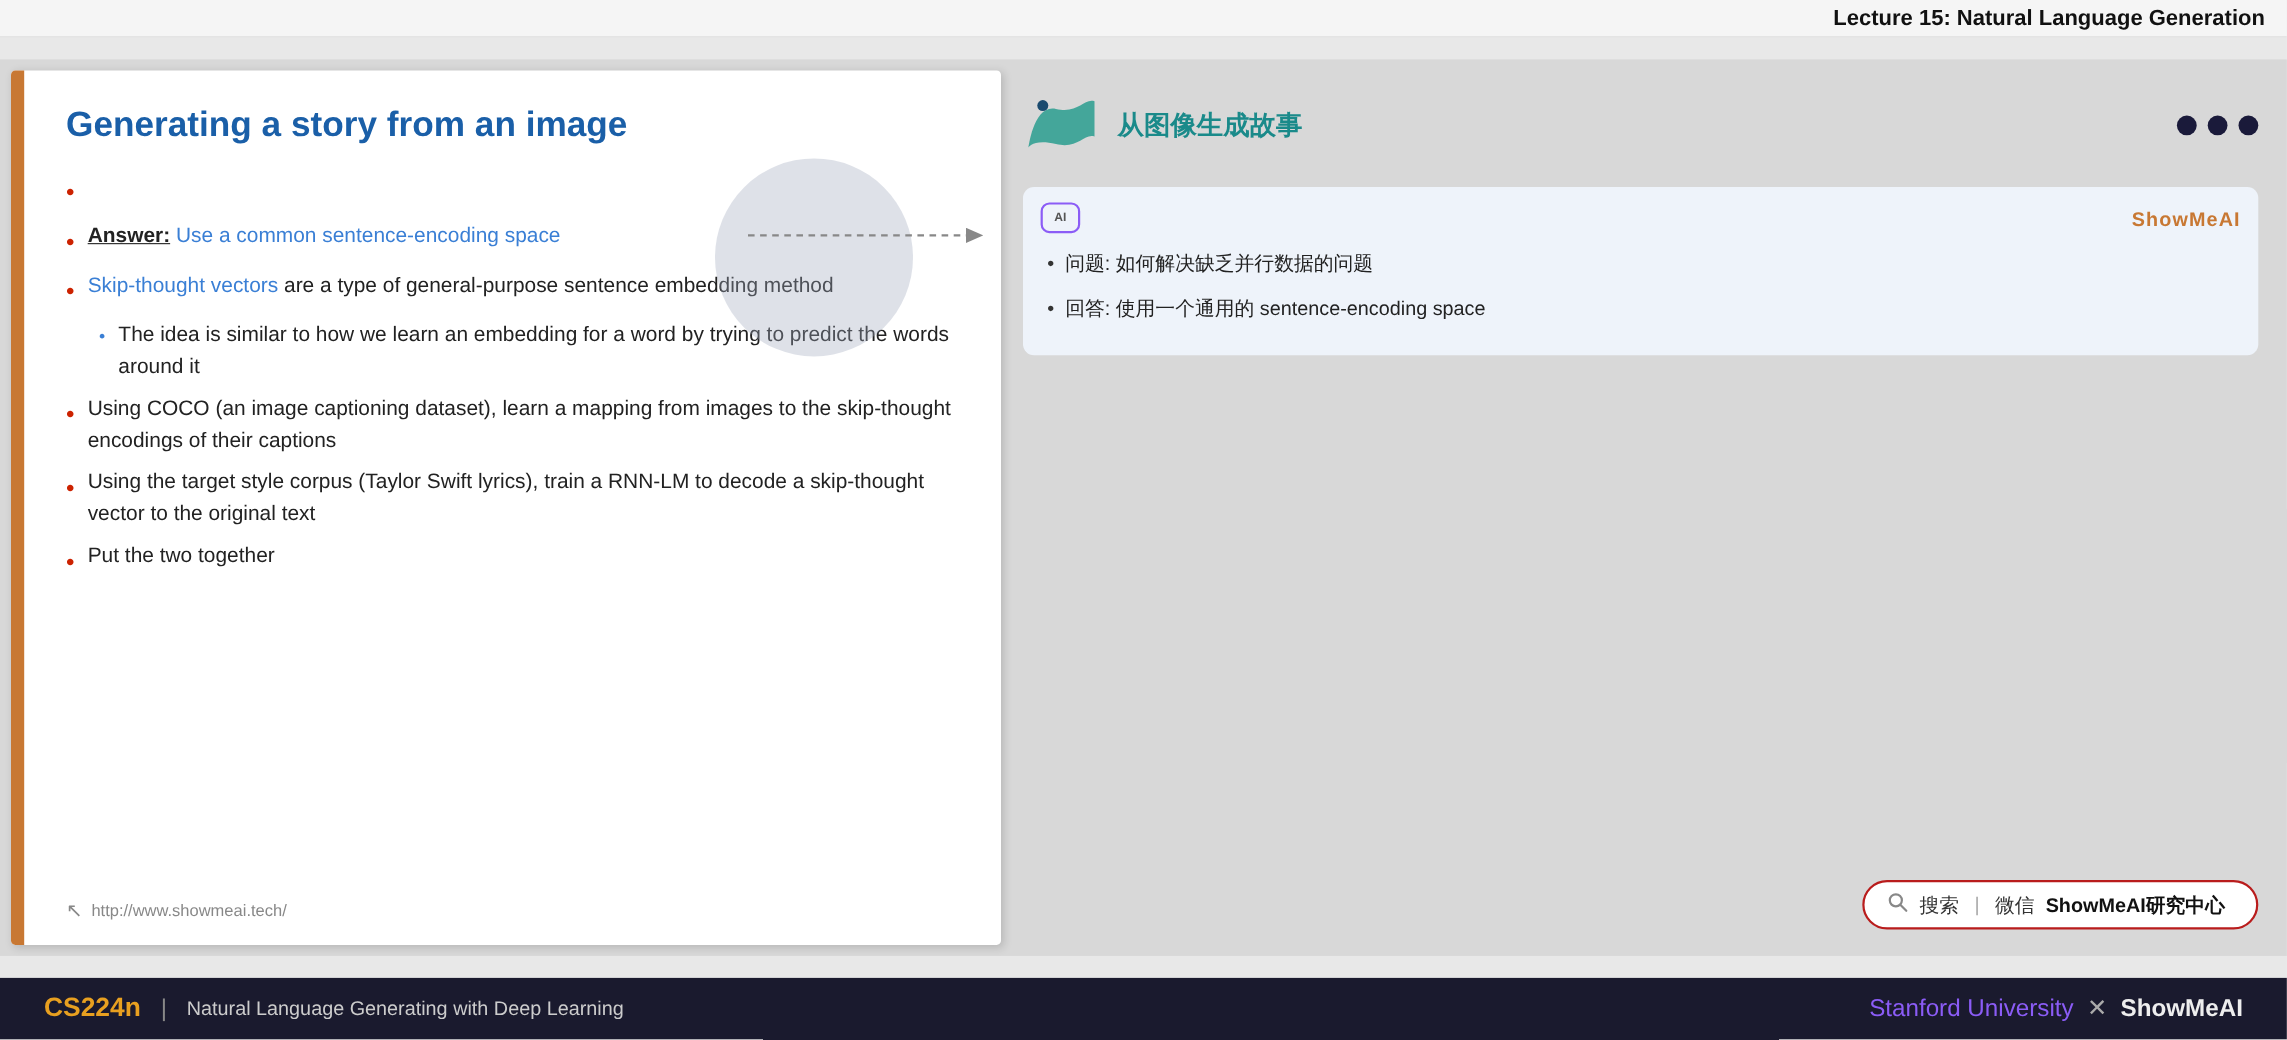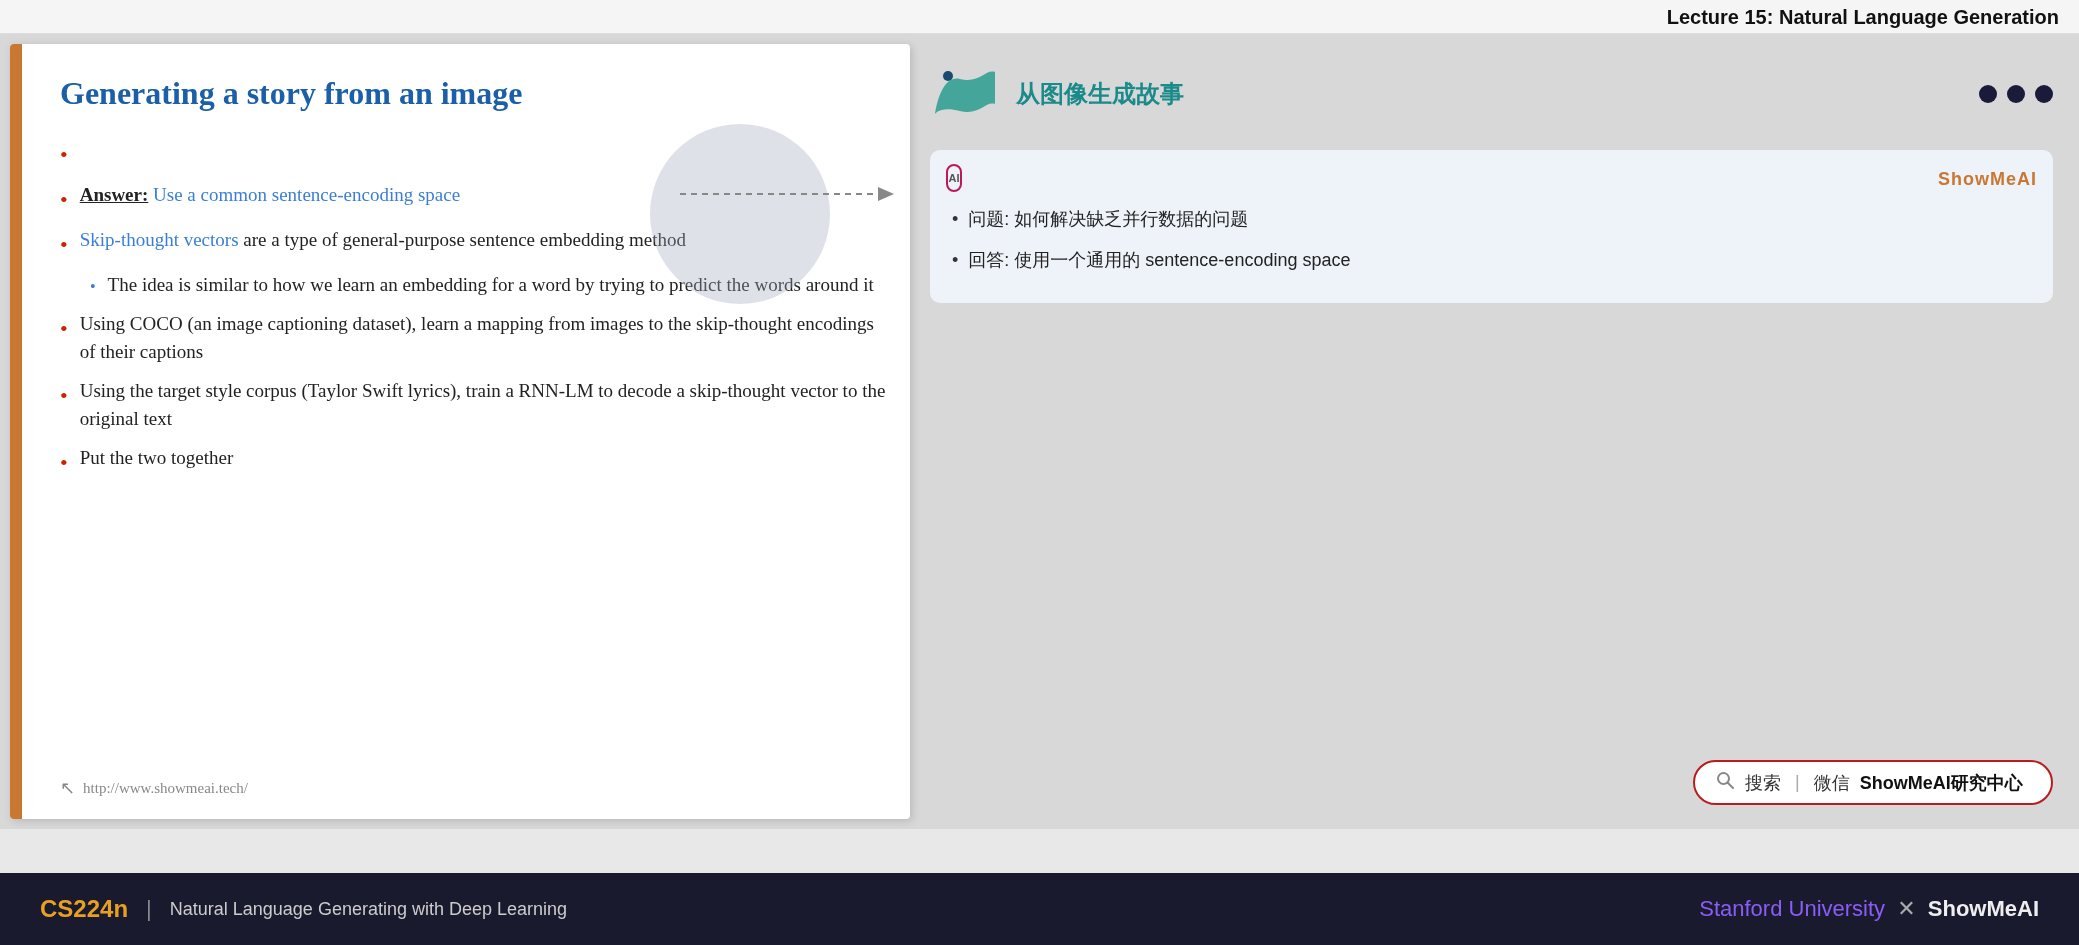--- a/index.html
+++ b/index.html
@@ -12,20 +12,21 @@
       position: relative;
     }
 
     
     .page-wrapper {
       width: 2079px;
       height: 945px;
       display: flex;
       flex-direction: column;
       background: #e8e8e8;
+      gap: 20px;
     }
 
     
     .top-header {
       width: 100%;
       background: #f5f5f5;
       text-align: right;
       padding: 6px 20px 4px 20px;
       font-size: 20px;
       font-weight: 600;
@@ -47,21 +48,20 @@
     .slide-panel {
       flex: 0 0 900px;
       background: #fff;
       margin: 0 10px 0 10px;
       border-radius: 4px;
       position: relative;
       display: flex;
       flex-direction: column;
       padding: 30px 16px 20px 50px;
       box-shadow: 2px 2px 8px rgba(0,0,0,0.15);
-      font-family: Liberation Serif, serif;
     }
 
     
     .slide-panel::before {
       content: '';
       position: absolute;
       left: 0;
       top: 0;
       bottom: 0;
       width: 12px;
@@ -215,23 +215,23 @@
       font-size: 18px;
       color: #222;
       line-height: 1.7;
       position: relative;
     }
 
     .ai-badge {
       position: absolute;
       top: 14px;
       left: 16px;
-      width: 16px;
+      width: 36px;
       height: 28px;
-      border: 2px solid #be185d;
+      border: 2px solid #8b5cf6;
       border-radius: 8px;
       display: flex;
       align-items: center;
       justify-content: center;
       font-size: 11px;
       color: #555;
       font-weight: bold;
     }
 
     .showmeai-brand {
@@ -292,26 +292,25 @@
       margin: 0 4px;
     }
 
     .search-text-bold {
       font-weight: 700;
       color: #111;
     }
 
     
     .bottom-bar {
-      height: 72px;
+      height: 56px;
       background: #1a1a2e;
       display: flex;
       align-items: center;
       padding: 0 40px;
-      margin-top: 44px;
     }
 
     .bottom-left {
       display: flex;
       align-items: center;
       gap: 12px;
     }
 
     .cs224n-label {
       font-size: 24px;

